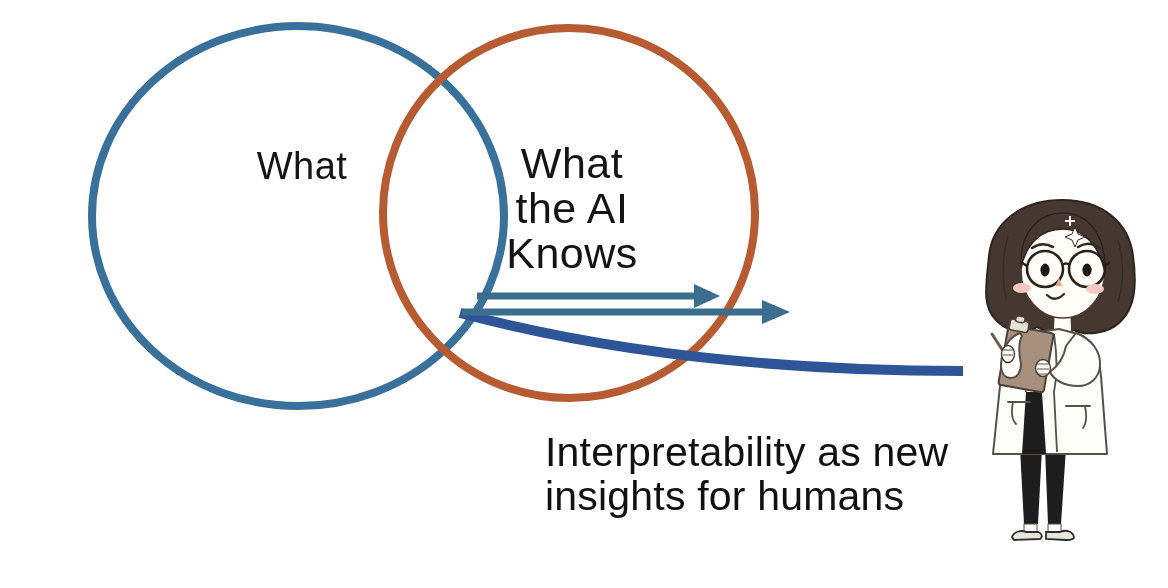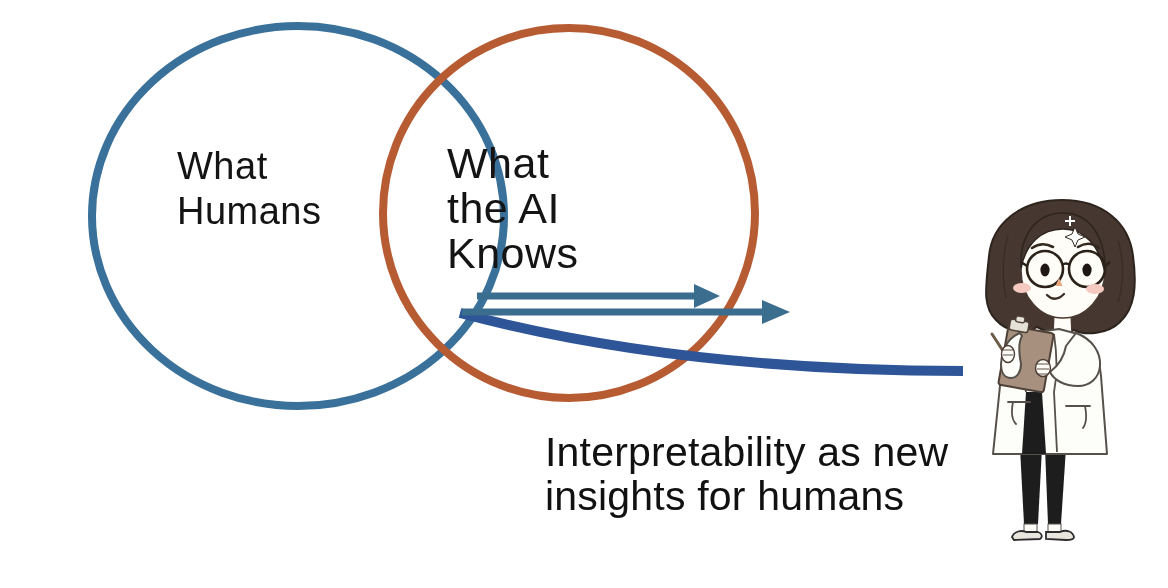--- a/index.html
+++ b/index.html
@@ -1,21 +1,21 @@
 <!DOCTYPE html>
 <html><head>
 <meta charset="utf-8">
 <style>
   html,body{margin:0;padding:0;background:#ffffff;}
   .canvas{
     position:relative;width:1168px;height:588px;background:#ffffff;
     overflow:hidden;font-family:"Liberation Sans",sans-serif;color:#141414;
   }
   .layer{position:absolute;left:0;top:0;}
-  .venn-label{position:absolute;font-weight:400;}
+  .venn-label{position:absolute;text-align:center;font-weight:400;}
   .venn-label.left{left:177px;top:144px;width:250px;font-size:38px;line-height:45px;letter-spacing:.5px;}
   .venn-label.right{left:447px;top:141px;width:250px;font-size:43px;line-height:45px;letter-spacing:.5px;}
   .caption{
     position:absolute;left:545px;top:430px;width:466px;
     font-size:41px;line-height:44px;letter-spacing:.2px;color:#111111;
   }
   .caption .bold{font-weight:400;}
   .scientist{position:absolute;left:958px;top:196px;}
 </style>
 </head>
@@ -37,21 +37,20 @@
     </g>
 
     <g>
       <line x1="462" y1="312" x2="764" y2="312" stroke-width="7" stroke="#3a6d8e"></line>
       <polygon points="762,300 790,312 762,324" fill="#3a6d8e"></polygon>
     </g>
   </svg>
 
   <div class="venn-label left">
     <div>What</div>
-    <div>Humans</div>
   </div>
 
   <div class="venn-label right">
     <div>What</div>
     <div>the AI</div>
     <div>Knows</div>
   </div>
 
   <div class="caption">
     <div>Interpretability as new</div>

